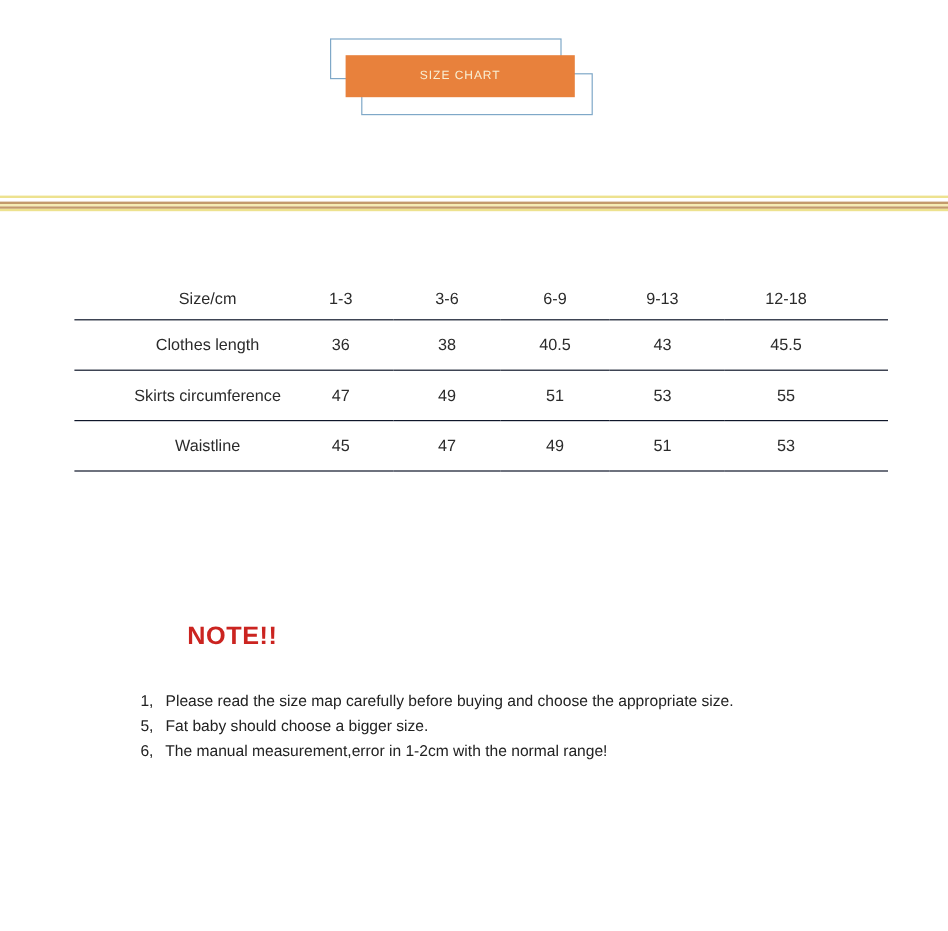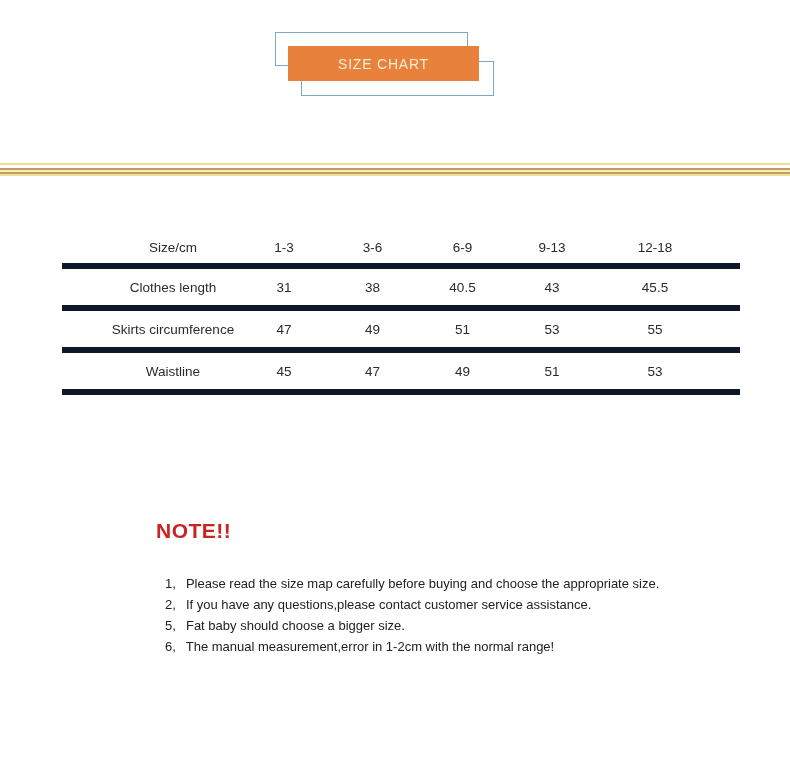--- a/index.html
+++ b/index.html
@@ -27,21 +27,21 @@
   .banner {
     position: absolute;
     left: 288px; top: 46px;
     width: 191px; height: 35px;
     background: #e8813c;
     z-index: 2;
     display: flex;
     align-items: center;
     justify-content: center;
     color: #f8efd4;
-    font-size: 14px;
+    font-size: 10px;
     letter-spacing: 0.8px;
   }
 
   
   .divider {
     position: absolute;
     left: 0; top: 163px;
     width: 790px;
     z-index: 0;
   }
@@ -71,21 +71,21 @@
   table.size-table th, table.size-table td {
     text-align: center;
     font-weight: normal;
     padding: 0;
   }
   table.size-table th:first-child, table.size-table td:first-child { padding-left: 44px; }
   table.size-table th:nth-child(5), table.size-table td:nth-child(5) { padding-right: 8px; }
   table.size-table th:last-child, table.size-table td:last-child { padding-right: 34px; }
   table.size-table thead tr { height: 35px; }
   table.size-table tbody tr { height: 42px; }
-  table.size-table tr { border-bottom: 6px solid #0f172a; }
+  table.size-table tr { border-bottom: 1px solid #0f172a; }
 
   
   .note-heading {
     position: absolute;
     left: 117px; top: 519px;
     font-size: 21px;
     font-weight: bold;
     color: #cb2420;
     letter-spacing: 0.5px;
     margin-left: 39px;
@@ -93,21 +93,20 @@
   .notes-list {
     position: absolute;
     left: 117px; top: 574px;
     font-size: 13px;
     color: #222222;
   }
   .note-line {
     height: 20.9px;
     line-height: 20.9px;
     white-space: nowrap;
-    margin-left: 48px;
   }
 </style>
 </head>
 <body>
 
 <div class="stage">
 
   <div class="blue-outline blue-a"></div>
   <div class="blue-outline blue-b"></div>
   <div class="banner">
@@ -138,21 +137,21 @@
           <th>1-3</th>
           <th>3-6</th>
           <th>6-9</th>
           <th>9-13</th>
           <th>12-18</th>
         </tr>
       </thead>
     <tbody>
         <tr>
           <td>Clothes length</td>
-          <td>31</td>
+          <td>36</td>
           <td>38</td>
           <td>40.5</td>
           <td>43</td>
           <td>45.5</td>
         </tr>
         <tr>
           <td>Skirts circumference</td>
           <td>47</td>
           <td>49</td>
           <td>51</td>
@@ -166,18 +165,17 @@
           <td>49</td>
           <td>51</td>
           <td>53</td>
         </tr>
       </tbody>
   </table>
 
   <div class="note-heading">NOTE!!</div>
   <div class="notes-list">
       <div class="note-line">1,  Please read the size map carefully before buying and choose the appropriate size.</div>
-      <div class="note-line">2,  If you have any questions,please contact customer service assistance.</div>
       <div class="note-line">5,  Fat baby should choose a bigger size.</div>
       <div class="note-line">6,  The manual measurement,error in 1-2cm with the normal range!</div>
     </div>
 
 </div>
 
 </body></html>

